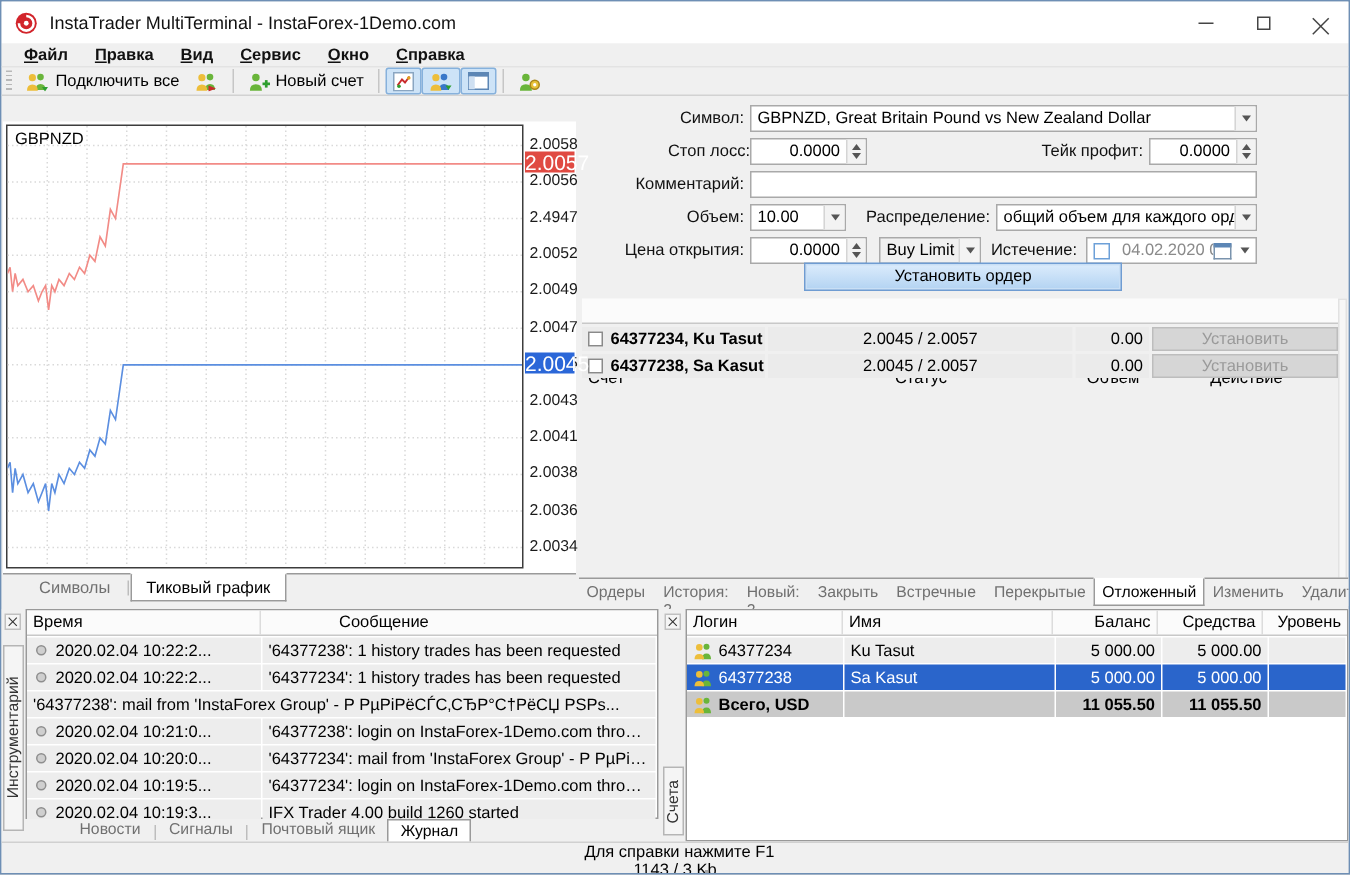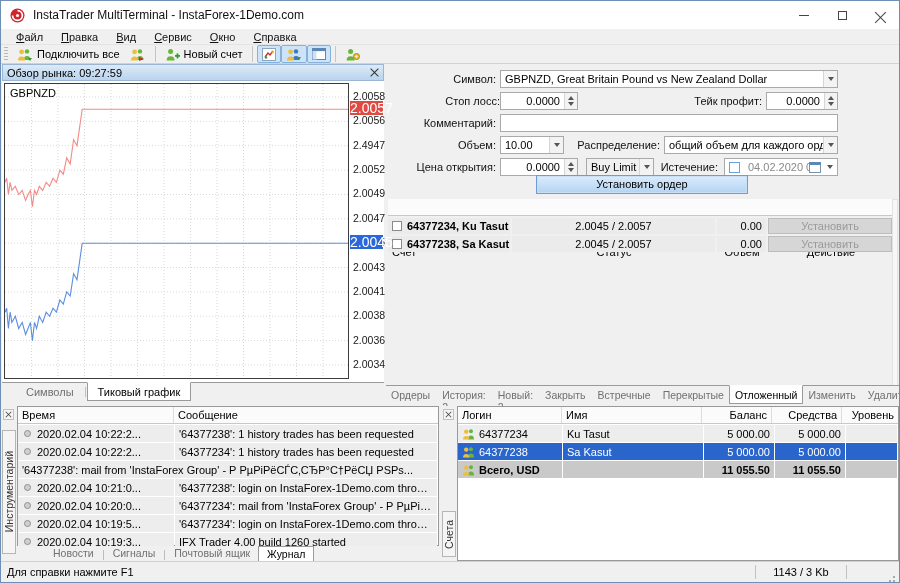--- a/index.html
+++ b/index.html
@@ -13,21 +13,21 @@
   .cap-btns { position:absolute; right:0; top:0; height:28px; display:flex; }
   .cap-btn { width:38px; height:28px; display:flex; align-items:center; justify-content:center; }
   .glyph-min { width:10px; height:1px; background:#444; display:block; }
   .glyph-max { width:9px; height:9px; border:1px solid #444; display:block; }
   .glyph-x { position:relative; width:11px; height:11px; display:block; }
   .glyph-x::before,.glyph-x::after { content:""; position:absolute; left:5px; top:0; width:1px; height:15px; background:#444; }
   .glyph-x::before { transform:rotate(45deg); } .glyph-x::after { transform:rotate(-45deg); }
 
   
   .menubar { position:absolute; top:28px; left:0; width:898px; height:15px; background:#f0f0f0; display:flex; align-items:center; padding-left:6px; }
-  .menu-item { padding:0 9px; color:#111; cursor:default; }
+  .menu-item { padding:0 9px; color:#111; cursor:default;font-weight:bold; }
   .menu-item::first-letter { text-decoration:underline; }
 
   
   .toolbarbar { position:absolute; top:43px; left:0; width:898px; height:20px; background:#f0f0f0; border-top:1px solid #e3e3e3; border-bottom:1px solid #d2d2d2; display:flex; align-items:center; }
   .tgrip { width:4px; height:14px; margin:0 4px 0 3px; background:repeating-linear-gradient(180deg,#b8b8b8 0 1px,transparent 1px 3px); }
   .tbtn { height:18px; display:flex; align-items:center; padding:0 4px; border:1px solid transparent; border-radius:2px; }
   .tbtn.pressed { background:#cde3f7; border-color:#86b1dc; }
   .tbtn svg { display:block; }
   .tbtn .lbl { margin-left:4px; }
   .tsep2 { width:1px; height:16px; background:#c6c6c6; margin:0 4px; }
@@ -105,21 +105,21 @@
   .bl-tabs .btab { padding:1px 8px; }
   .bl-tabs .btab.active { border-top:1px solid #9a9a9a; margin-top:0; border-bottom:1px solid #f0f0f0; }
 
   .ac1 { width:104px; flex:none; } .ac2 { width:140px; flex:none; } .ac3 { width:70px; flex:none; justify-content:flex-end; } .ac4 { width:70px; flex:none; justify-content:flex-end; } .ac5 { flex:1; justify-content:flex-end; }
   .trow.sel > div { background:#2a65cb; color:#fff; }
   .trow.total > div { background:#c9c9c9; font-weight:bold; }
   .num-r { text-align:right; justify-content:flex-end; }
   .pp { flex:none; margin-right:4px; }
 
   
-  .statusbar { position:absolute; top:560px; left:0; width:898px; height:21px; background:#f0f0f0; border-top:1px solid #d0d0d0; display:flex; align-items:center; }
+  .statusbar { position:absolute; top:560px; left:0; width:898px; height:21px; background:#f0f0f0; border-top:1px solid #d0d0d0; display:flex; align-items:center;flex-direction:column; }
   .sb-left { flex:1; padding-left:6px; }
   .sb-sep { width:1px; height:14px; background:#c2c2c2; }
   .sb-traffic { width:90px; text-align:center; }
   .sb-tail { width:52px; height:100%; position:relative; }
   .grip { position:absolute; right:4px; bottom:4px; width:2px; height:2px; background:#a8a8a8; box-shadow:-4px 4px 0 #a8a8a8, 0 4px 0 #a8a8a8, -8px 8px 0 #a8a8a8, -4px 8px 0 #a8a8a8, 0 8px 0 #a8a8a8; }
 </style>
 </head>
 <body>
 
 <div id="window">
@@ -216,24 +216,20 @@
           <path d="M1.6 12.5 Q1.6 8.2 5.6 8.2 Q9.6 8.2 9.6 12.5 Z" fill="#69b53a"></path>
           <circle cx="11.5" cy="8.5" r="3" fill="#e8c23a" stroke="#a8861a"></circle>
           <circle cx="11.5" cy="8.5" r="1.1" fill="#fff"></circle>
         </svg>
     </div>
   </div>
 
   <div class="main">
 
     <div class="mw-panel">
-      <div class="mw-header">
-        <span class="t">Обзор рынка: 09:27:59</span>
-        <span class="xicon"></span>
-      </div>
       <div class="mw-chart" id="chart-area">
         <div class="plotbox">
           <svg id="tick-svg" width="343" height="294">
               <line class="grid" x1="0" y1="13.0" x2="343" y2="13.0"></line>
               <line class="grid" x1="0" y1="37.4" x2="343" y2="37.4"></line>
               <line class="grid" x1="0" y1="61.7" x2="343" y2="61.7"></line>
               <line class="grid" x1="0" y1="86.1" x2="343" y2="86.1"></line>
               <line class="grid" x1="0" y1="110.5" x2="343" y2="110.5"></line>
               <line class="grid" x1="0" y1="134.8" x2="343" y2="134.8"></line>
               <line class="grid" x1="0" y1="159.2" x2="343" y2="159.2"></line>
@@ -410,21 +406,21 @@
         <span class="xb">
             <span class="xicon"></span>
           </span>
         <div class="vtab" style="top:24px;height:124px;">
           <span class="vtext">Инструментарий</span>
         </div>
       </div>
       <div class="tbl" style="left:16px;top:0;width:422px;height:140px;">
         <div class="tbl-head">
           <div class="jc1">Время</div>
-          <div class="jc2" style="border-right:none;">Сообщение</div>
+          <div class="jc2" style="border-right:none;margin-left:48px;">Сообщение</div>
         </div>
         <div class="trow">
           <div class="jc1">
               <span class="bullet"></span>
               <span class="jtxt">2020.02.04 10:22:2...</span>
             </div>
           <div class="jc2">
               <span class="jtxt">'64377238': 1 history trades has been requested</span>
             </div>
         </div>

